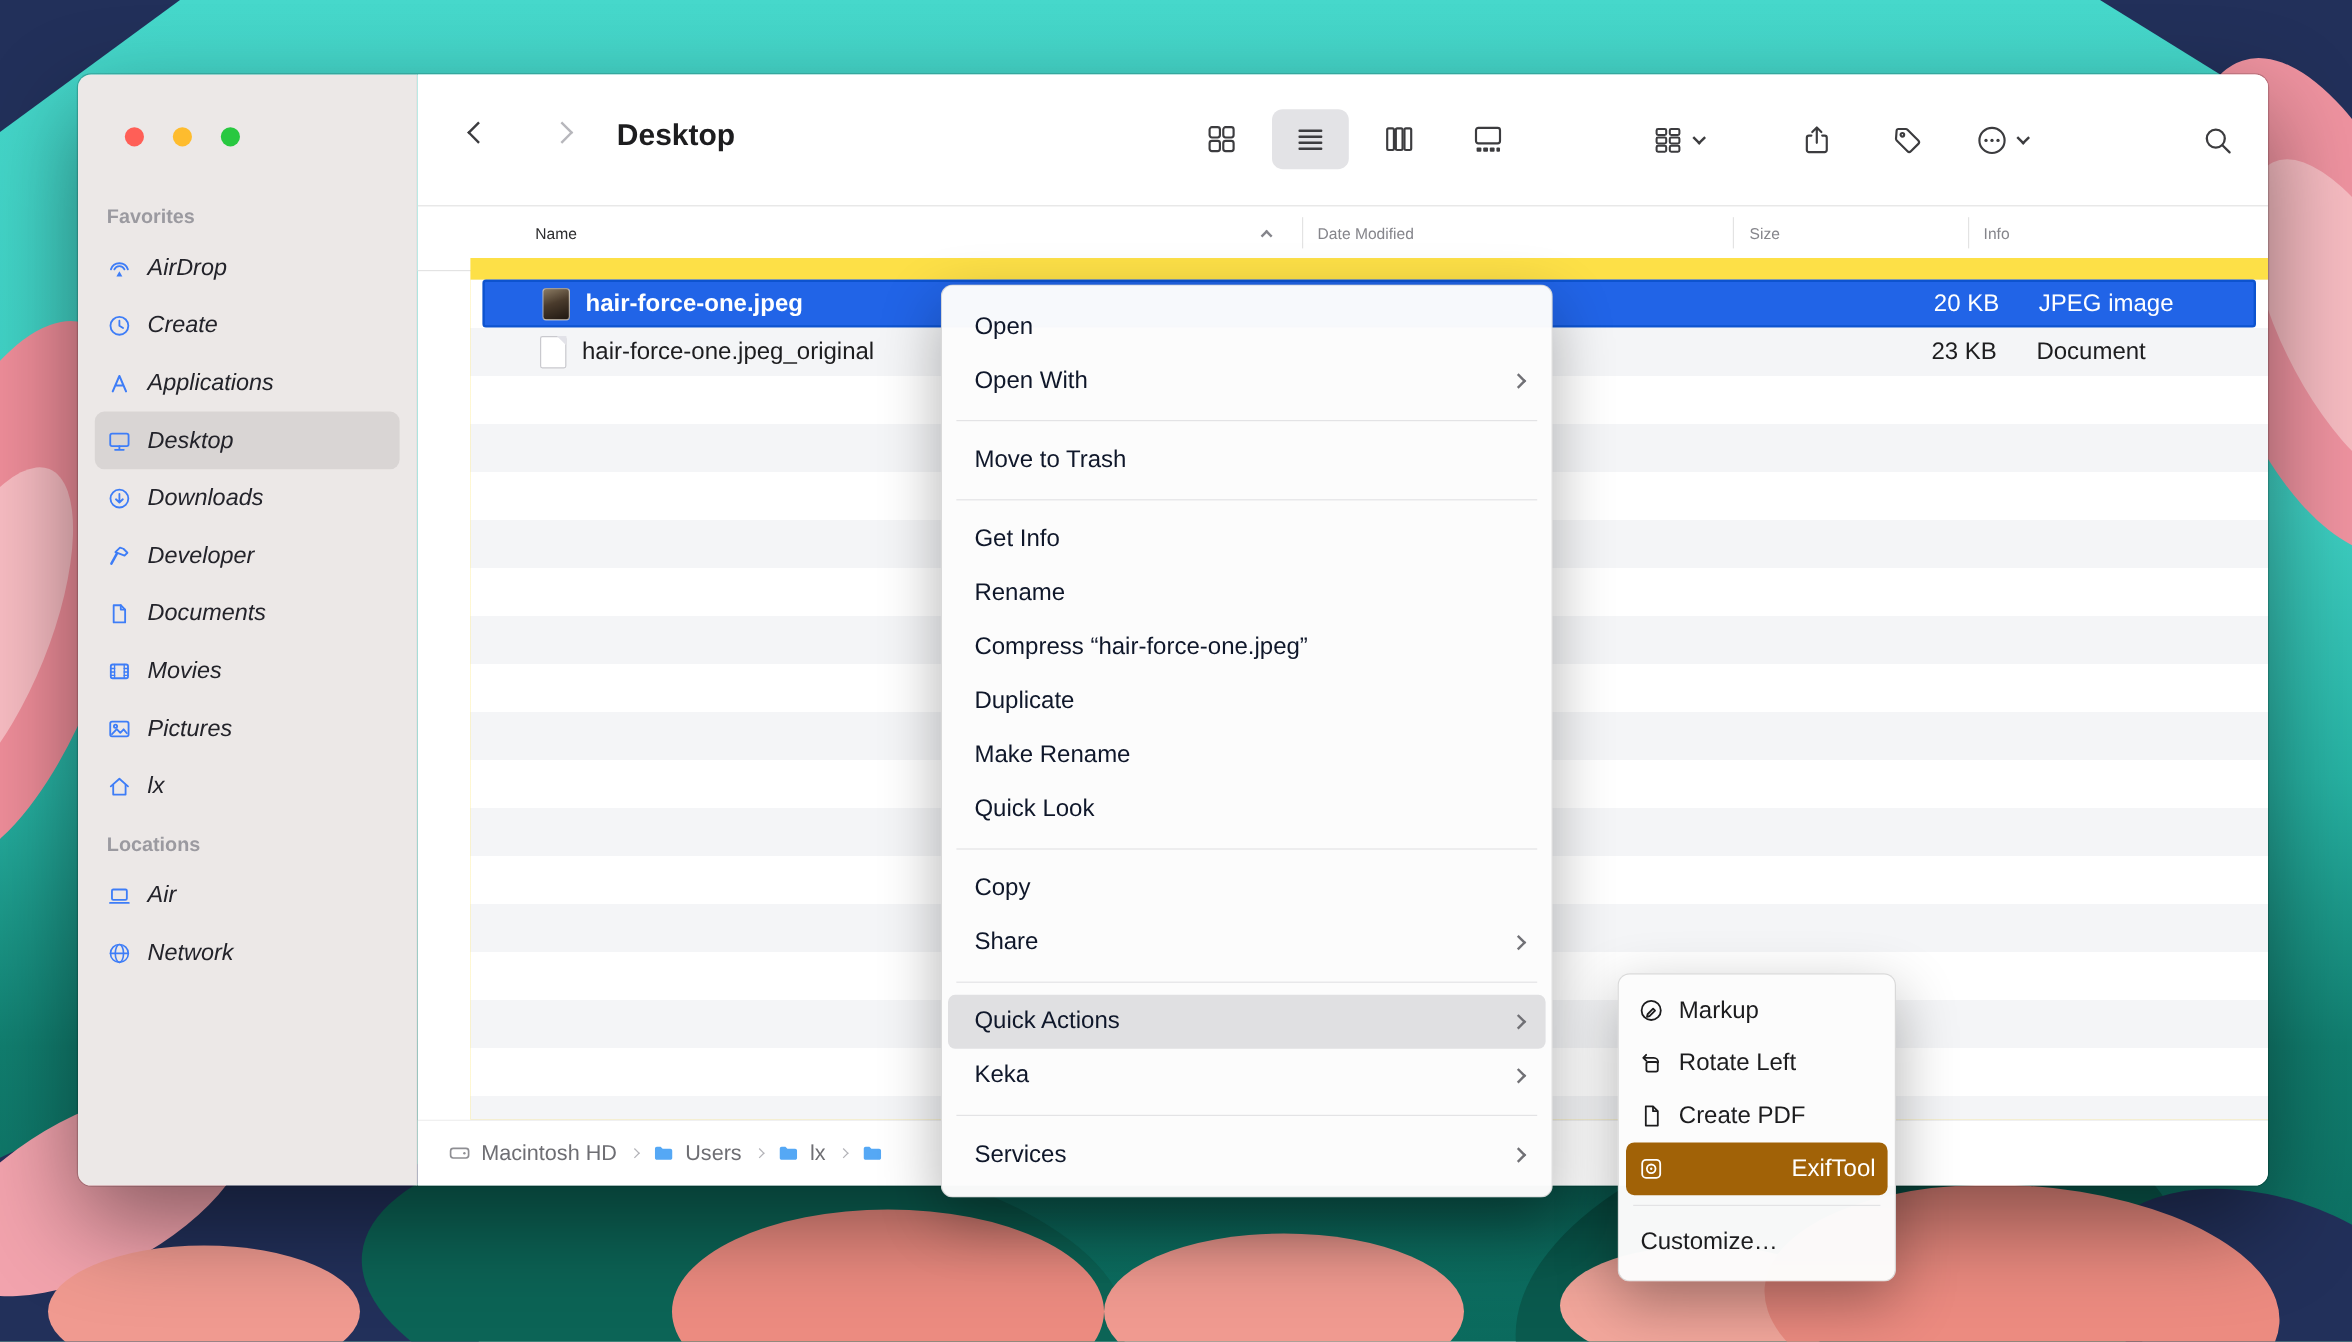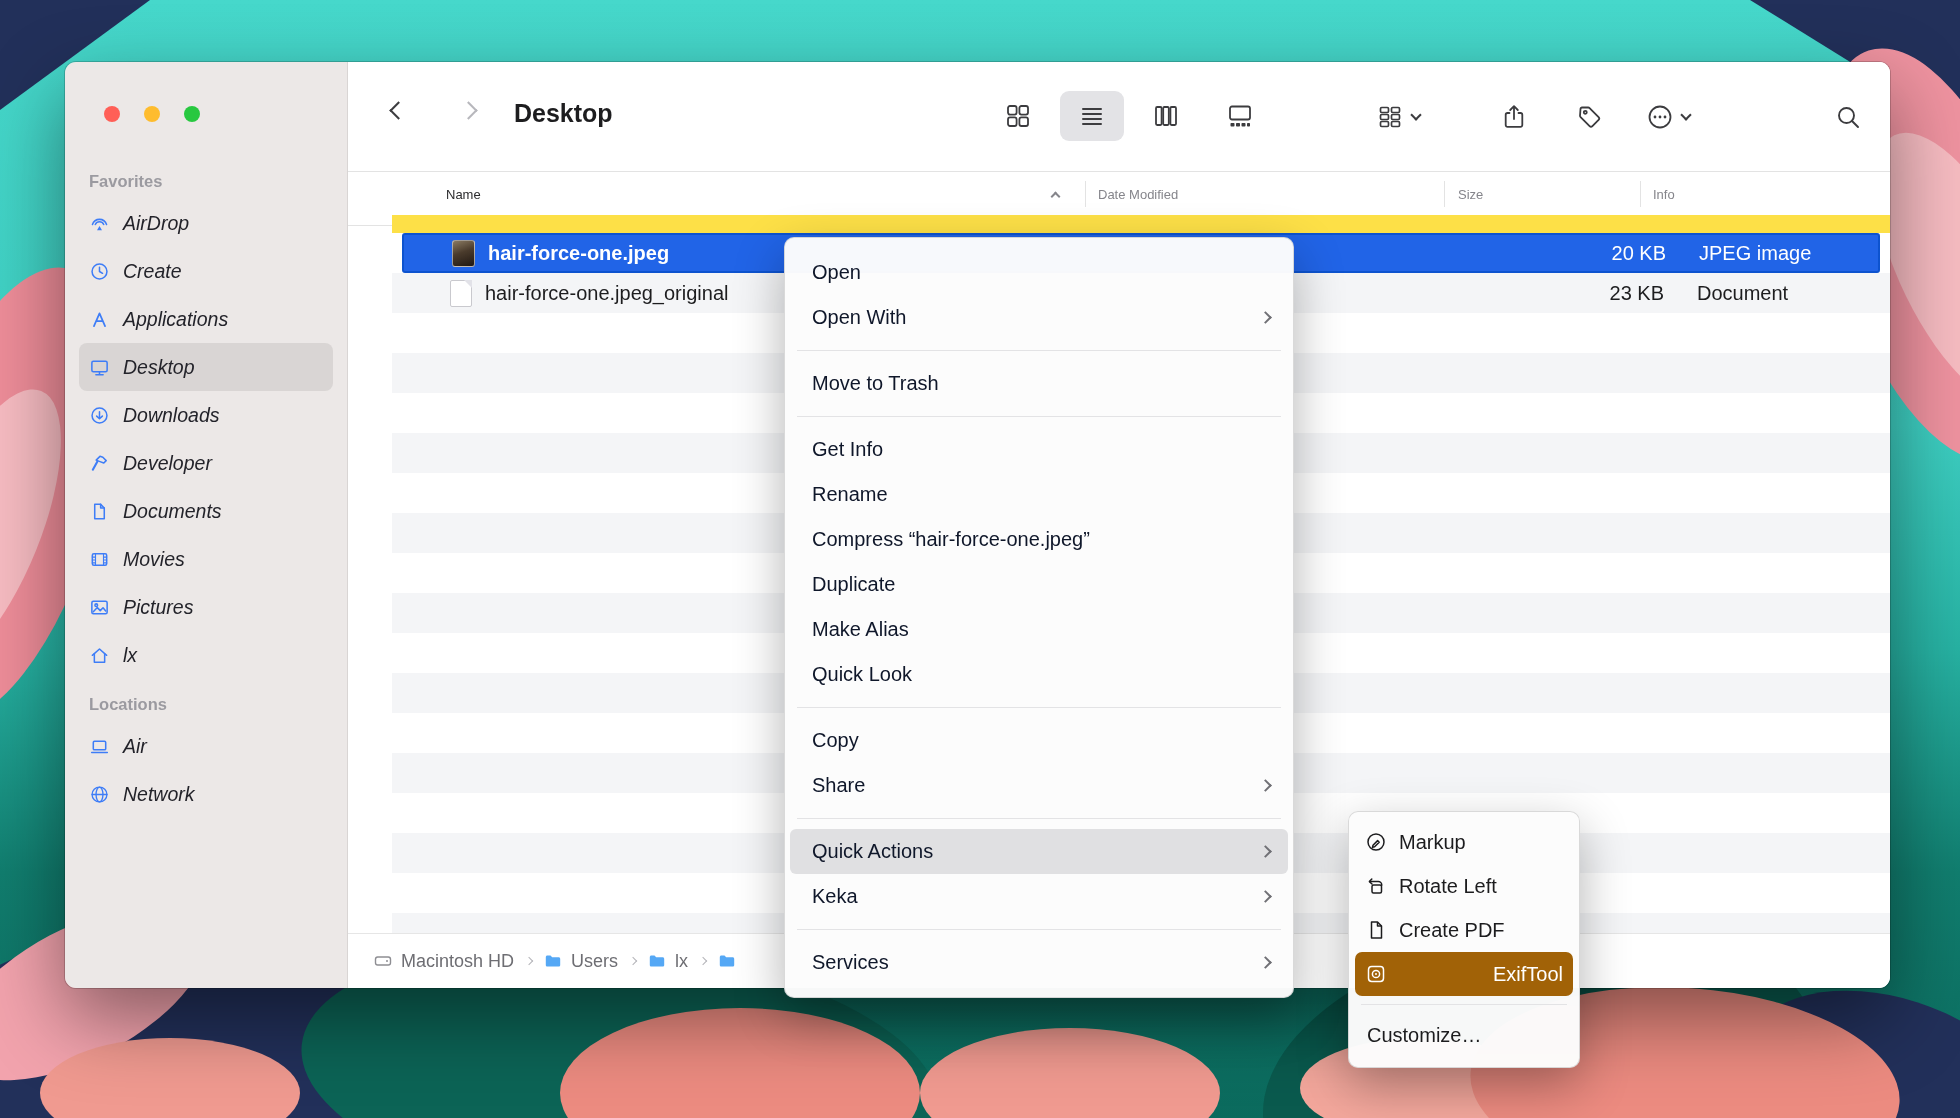--- a/index.html
+++ b/index.html
@@ -445,21 +445,21 @@
   <div class="mi">
       <span class="lbl">Rename</span>
     </div>
   <div class="mi">
       <span class="lbl">Compress “hair-force-one.jpeg”</span>
     </div>
   <div class="mi">
       <span class="lbl">Duplicate</span>
     </div>
   <div class="mi">
-      <span class="lbl">Make Alias</span>
+      <span class="lbl">Make Rename</span>
     </div>
   <div class="mi">
       <span class="lbl">Quick Look</span>
     </div>
   <div class="msep"></div>
   <div class="mi">
       <span class="lbl">Copy</span>
     </div>
   <div class="mi">
       <span class="lbl">Share</span>

